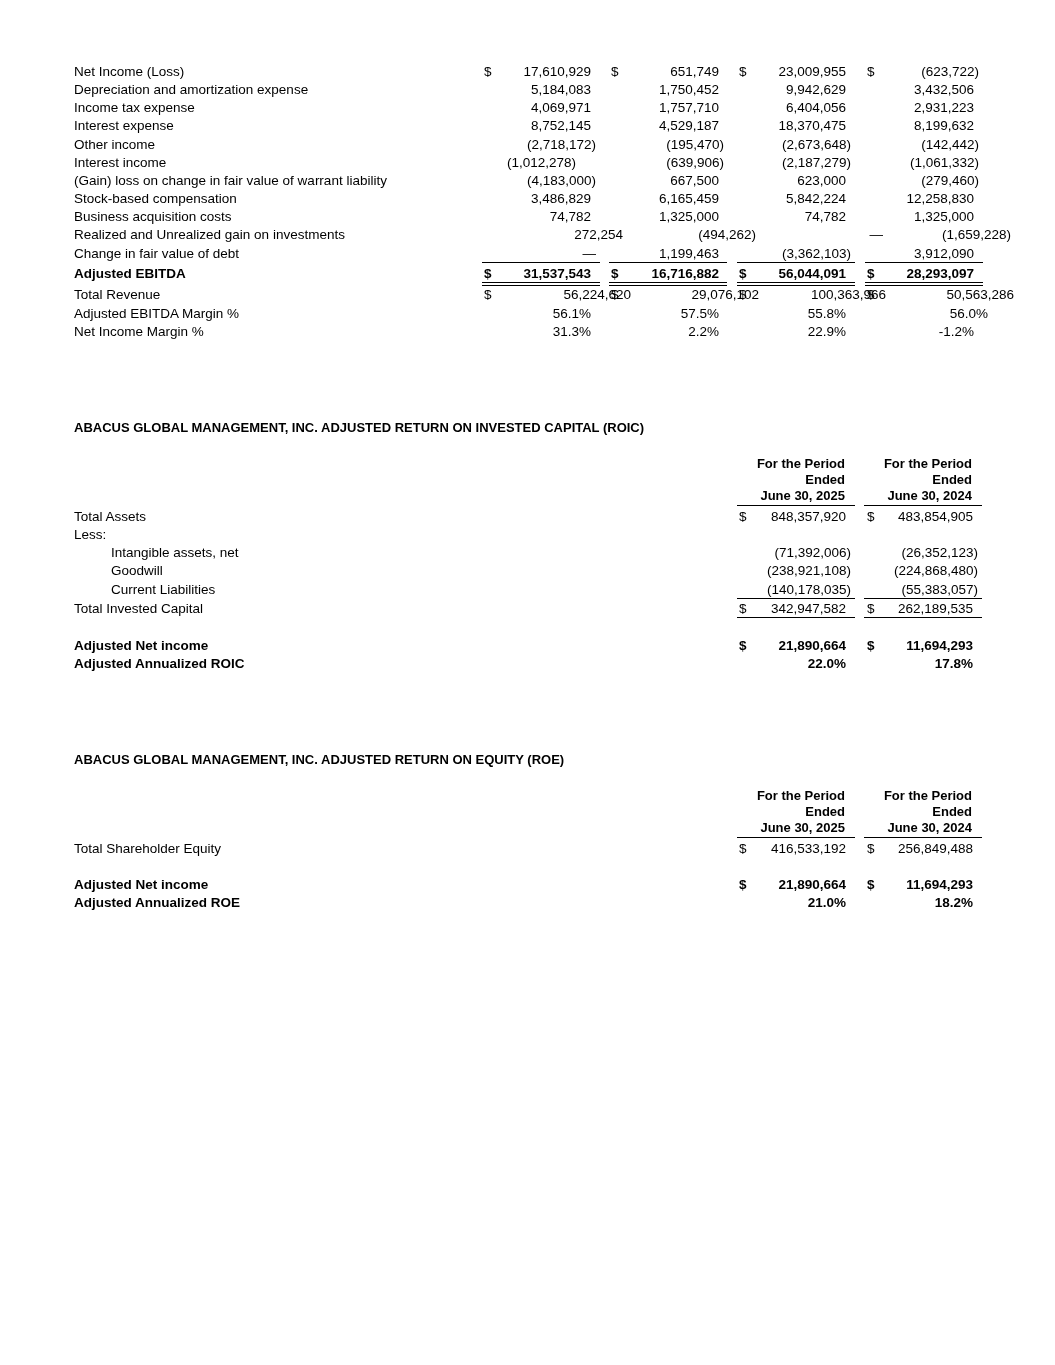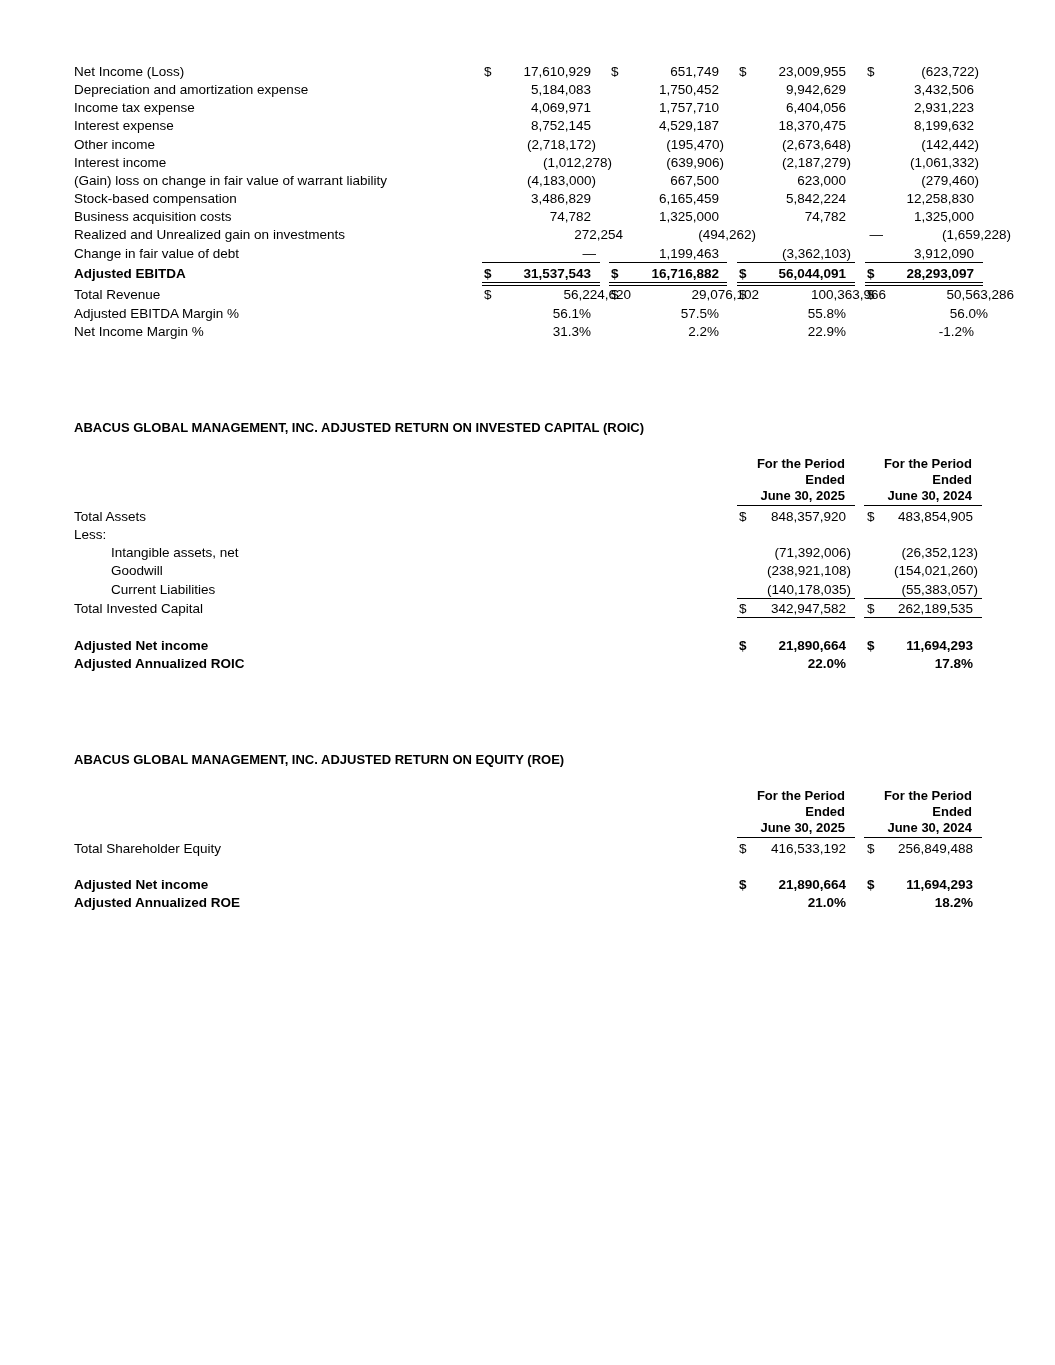--- a/index.html
+++ b/index.html
@@ -55,21 +55,21 @@
     </div>
     <div class="row" style="top:136px;">
       <span class="label">Other income</span>
       <span class="num" style="right:459px;">(2,718,172)</span>
       <span class="num" style="right:331px;">(195,470)</span>
       <span class="num" style="right:204px;">(2,673,648)</span>
       <span class="num" style="right:76px;">(142,442)</span>
     </div>
     <div class="row" style="top:154px;">
       <span class="label">Interest income</span>
-      <span class="num" style="right:443px;">(1,012,278)</span>
+      <span class="num" style="right:479px;">(1,012,278)</span>
       <span class="num" style="right:331px;">(639,906)</span>
       <span class="num" style="right:204px;">(2,187,279)</span>
       <span class="num" style="right:76px;">(1,061,332)</span>
     </div>
     <div class="row" style="top:172px;">
       <span class="label">(Gain) loss on change in fair value of warrant liability</span>
       <span class="num" style="right:459px;">(4,183,000)</span>
       <span class="num" style="right:336px;">667,500</span>
       <span class="num" style="right:209px;">623,000</span>
       <span class="num" style="right:76px;">(279,460)</span>
@@ -181,21 +181,21 @@
       <span class="label">Less:</span>
     </div>
     <div class="row" style="top:544px;">
       <span class="label indent">Intangible assets, net</span>
       <span class="num" style="right:204px;">(71,392,006)</span>
       <span class="num" style="right:77px;">(26,352,123)</span>
     </div>
     <div class="row" style="top:562px;">
       <span class="label indent">Goodwill</span>
       <span class="num" style="right:204px;">(238,921,108)</span>
-      <span class="num" style="right:77px;">(154,021,260)</span>
+      <span class="num" style="right:77px;">(224,868,480)</span>
     </div>
     <div class="row" style="top:581px;">
       <span class="label indent">Current Liabilities</span>
       <span class="num" style="right:204px;">(140,178,035)</span>
       <span class="num" style="right:77px;">(55,383,057)</span>
     </div>
     <div class="row" style="top:600px;">
       <span class="label">Total Invested Capital</span>
       <span class="dollar" style="left:739px;">$</span>
       <span class="num" style="right:209px;">342,947,582</span>

